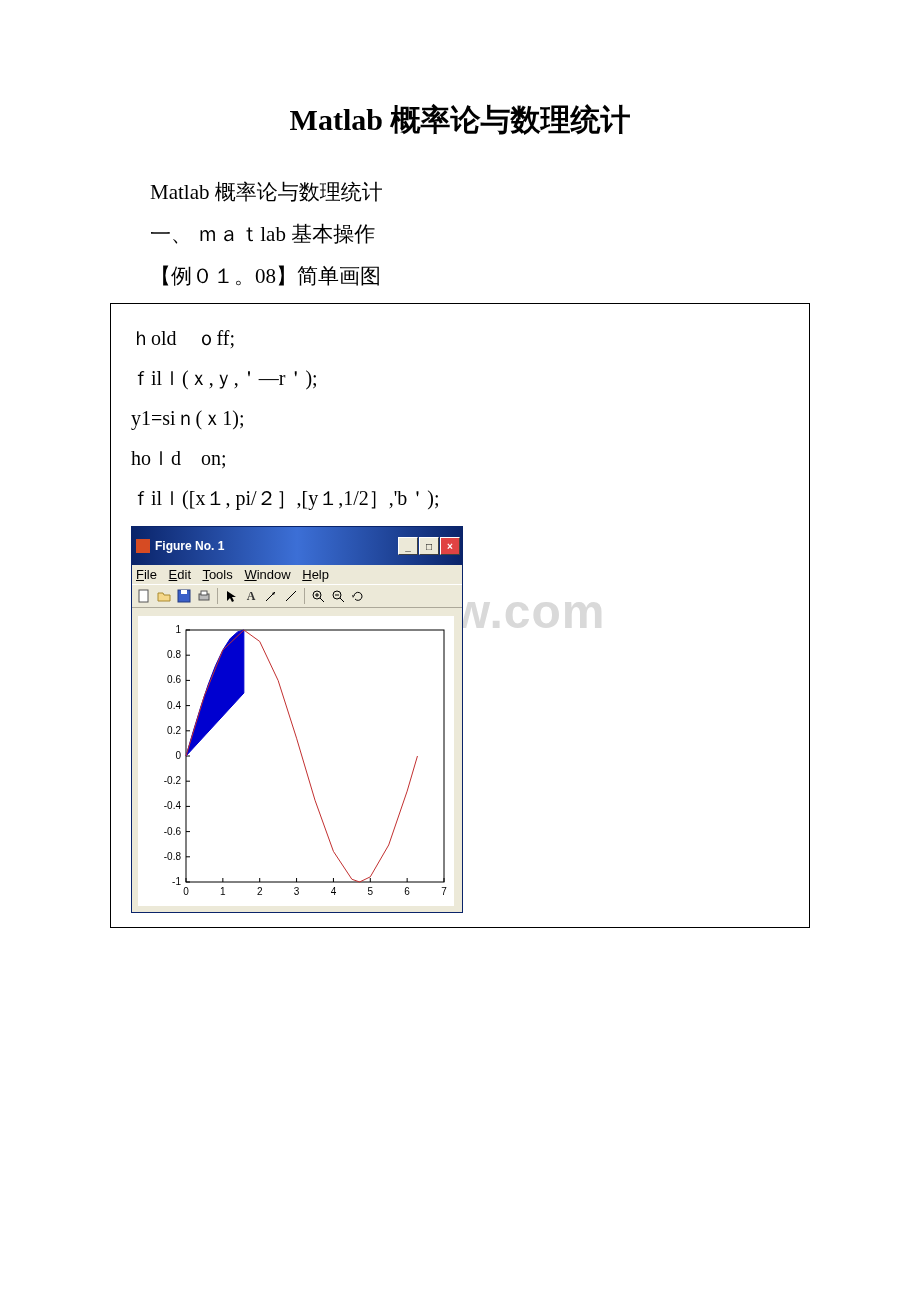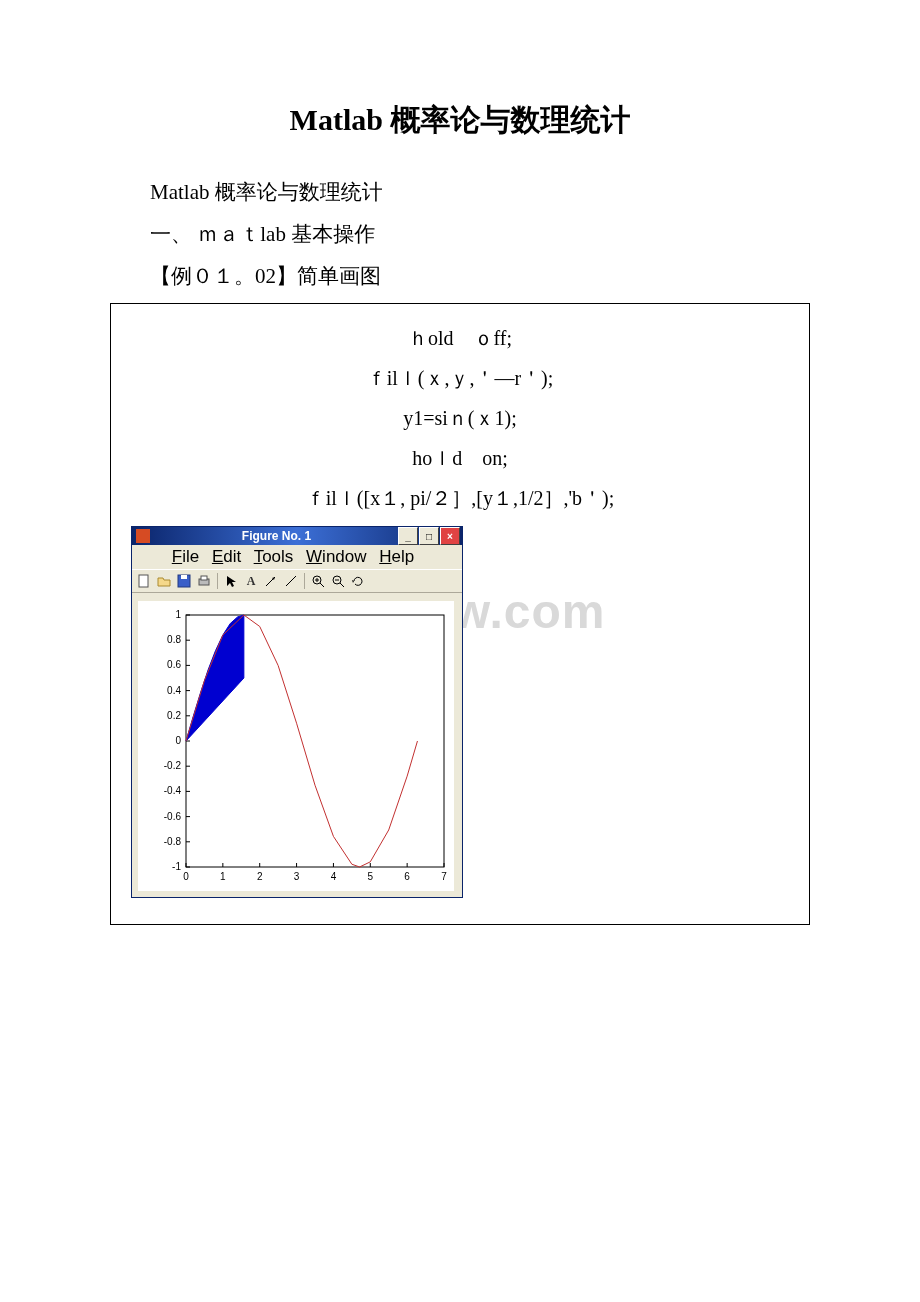--- a/index.html
+++ b/index.html
@@ -34,45 +34,44 @@
   .title .latin { font-family: Liberation Serif, serif; }
   .body-text {
     font-size: 21px;
     line-height: 2.0;
     margin-left: 40px;
   }
   .body-text .latin { font-family: "Times New Roman", serif; }
   .code-box {
     border: 1px solid #000;
     margin: 6px 0 6px 0px;
-    padding: 14px 20px 22px 20px;
+    padding: 14px 20px 10px 20px;
     position: relative;
     z-index: 1;
     background: transparent;
-    text-align: center;
   }
   .code-line {
     font-family: "Times New Roman", serif;
     font-size: 20px;
     line-height: 2.0;
     white-space: pre;
   }
   .figure-window {
     width: 330px;
     border: 1px solid #0a246a;
     margin: 8px 0 4px 0;
     font-family: "Tahoma", "MS Sans Serif", sans-serif;
     background: #ece9d8;
   }
   .fw-titlebar {
     background: linear-gradient(to right, #0a246a, #3c6fd6, #0a246a);
     color: #fff;
     display: flex;
     align-items: center;
-    height: 18px;
+    height: 38px;
     padding: 0 2px 0 4px;
     font-size: 12px;
     font-weight: bold;
   }
   .fw-titlebar .fw-icon {
     width: 14px; height: 14px;
     background: #d64b23;
     margin-right: 5px;
     display: inline-block;
   }
@@ -82,21 +81,21 @@
     width: 18px; height: 16px;
     background: #ece9d8;
     border: 1px solid #fff;
     border-right-color:#404040; border-bottom-color:#404040;
     display:flex; align-items:center; justify-content:center;
     font-size: 10px; color:#000; font-weight:bold;
   }
   .fw-btn.close { background:#e04343; color:#fff; }
   .fw-menubar {
     background:#ece9d8;
-    font-size: 17px;
+    font-size: 13px;
     padding: 2px 4px;
     color:#000;
   }
   .fw-menubar span { margin-right: 8px; }
   .fw-menubar span u { text-decoration: underline; }
   .fw-toolbar {
     background:#ece9d8;
     border-top: 1px solid #fff;
     border-bottom: 1px solid #aca899;
     padding: 2px 3px;
@@ -126,21 +125,21 @@
 
 <div class="page">
   <div class="watermark">www.indow.com</div>
 
   <div class="title">
     <span class="latin">Matlab</span><span> 概率论与数理统计</span>
   </div>
 
   <div class="body-text"><span class="latin">Matlab 概率论与数理统计</span></div>
   <div class="body-text">一、 ｍａｔlab 基本操作</div>
-  <div class="body-text">【例０１。02】简单画图</div>
+  <div class="body-text">【例０１。08】简单画图</div>
 
   <div class="code-box">
     <div class="code-line">ｈold　ｏff;</div>
     <div class="code-line">ｆilｌ(ｘ,ｙ,＇—r＇);</div>
     <div class="code-line">y1=siｎ(ｘ1);</div>
     <div class="code-line">hoｌd　on;</div>
     <div class="code-line">ｆilｌ([x１, pi/２］,[y１,1/2］,'b＇);</div>
 
     <div class="figure-window">
       <div class="fw-titlebar">

